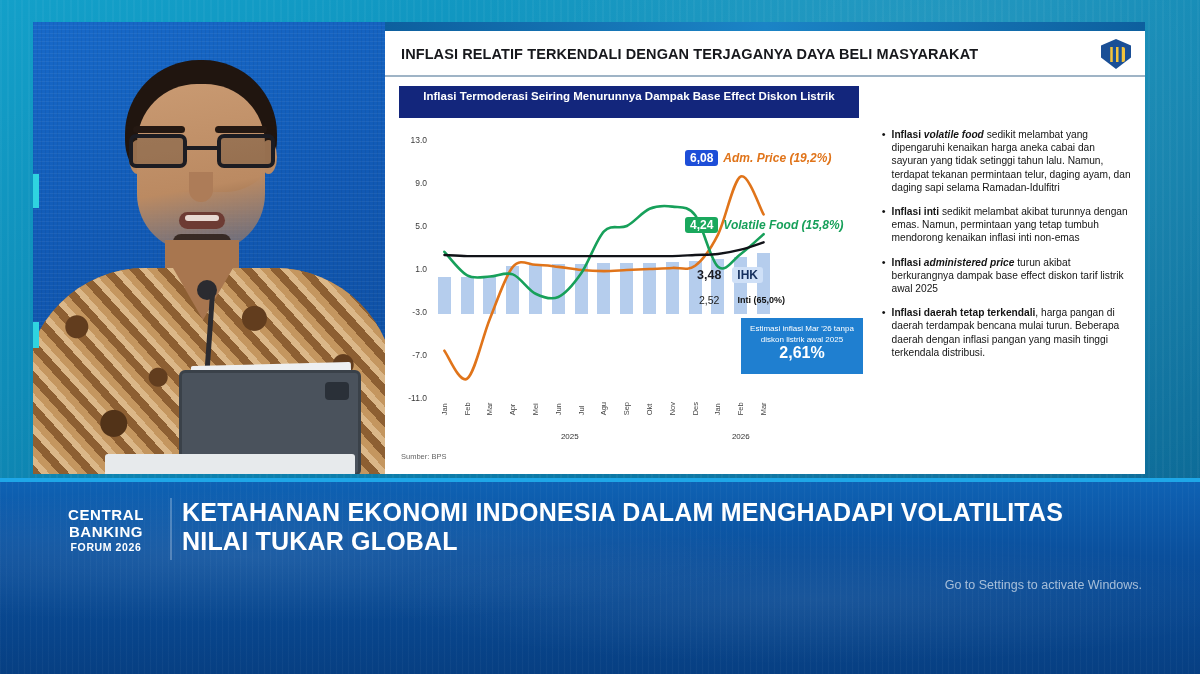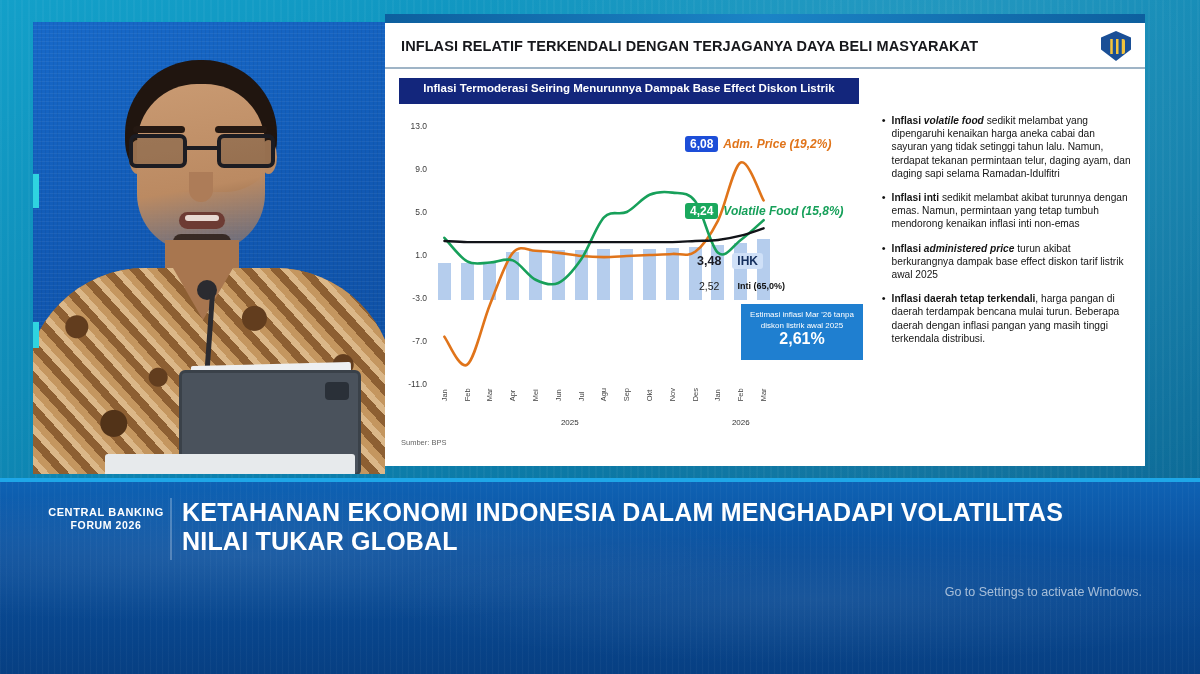--- a/index.html
+++ b/index.html
@@ -94,21 +94,21 @@
     background:#4a525c; border:3px solid #3a4149; border-radius:6px;
   }
   .tablet-cam { position:absolute; right:9px; top:9px; width:24px; height:18px; background:#2a3038; border-radius:4px; }
   .papers { position:absolute; left:158px; top:342px; width:160px; height:14px; background:#eef0f2; border-radius:2px; transform:rotate(-1.5deg); }
   .podium { position:absolute; left:72px; top:432px; width:250px; height:26px; background:#e7eaec; border-radius:3px 3px 0 0; }
   .tile-accent-l { position:absolute; left:0; top:152px; width:6px; height:34px; background:#2fd4e0; }
   .tile-accent-l2 { position:absolute; left:0; top:300px; width:6px; height:26px; background:#2fd4e0; }
 
   
   #slide {
-    position:absolute; left:385px; top:14px; width:760px; height:452px;
+    position:absolute; left:385px; top:22px; width:760px; height:452px;
     background:#ffffff; overflow:hidden;
   }
   .slide-topbar { height:9px; background:linear-gradient(90deg,#0d5f9e,#1b84c6,#0d5f9e); }
   .slide-head {
     display:flex; align-items:center; justify-content:space-between;
     padding:8px 14px 6px 16px; border-bottom:2px solid #9fb4c6;
   }
   .slide-title {
     font-size:14.5px; font-weight:700; color:#17181c; letter-spacing:.1px;
     white-space:nowrap;
@@ -122,21 +122,21 @@
   .kemenkeu-logo .wing {
     position:absolute; left:6px; top:8px; width:18px; height:15px;
     background:#f3c33b; border-radius:2px;
     clip-path: polygon(0 0,18% 0,18% 100%,32% 100%,32% 0,50% 0,50% 100%,64% 100%,64% 0,82% 0,82% 100%,100% 100%,100% 0);
   }
 
   
   .sub-banner {
     margin:9px 12px 0 14px; background:#13267c; color:#fff;
     text-align:center; font-size:11.5px; font-weight:700;
-    padding:4px 6px 4px; height:26px; overflow:hidden; line-height:13px;
+    padding:4px 6px 4px; height:32px; overflow:hidden; line-height:13px;
     width:460px;
   }
 
   .slide-body { display:flex; padding:4px 10px 0 12px; height:352px; }
 
   
   .chart-col { width:478px; position:relative; }
   .plot {
     position:absolute; left:36px; top:18px; width:342px; height:258px;
   }
@@ -196,32 +196,32 @@
     position:absolute; inset:0;
     background:
       radial-gradient(ellipse at 20% 40%, rgba(255,255,255,.09), transparent 40%),
       radial-gradient(ellipse at 68% 62%, rgba(255,255,255,.07), transparent 38%),
       repeating-linear-gradient(90deg, rgba(255,255,255,.03) 0 1px, transparent 1px 6px);
   }
   .lt-topline { position:absolute; left:0; top:0; width:1200px; height:4px; background:#1ea7e8; }
   .event-logo {
     position:absolute; left:32px; top:28px; width:148px; text-align:center; color:#fff;
   }
-  .event-logo .l1 { font-size:11px; font-weight:700; letter-spacing:.6px; }
+  .event-logo .l1 { font-size:15px; font-weight:700; letter-spacing:.6px; }
   .event-logo .l2 { font-size:10.5px; font-weight:700; letter-spacing:.6px; margin-top:1px; }
   .lt-divider { position:absolute; left:170px; top:20px; width:2px; height:62px; background:rgba(255,255,255,.25); }
   .lt-title {
     position:absolute; left:182px; top:20px; width:900px;
     font-size:25px; font-weight:700; color:#fff; line-height:29px; letter-spacing:.2px;
   }
   .watermark {
     position:absolute; right:58px; top:88px; text-align:left; color:rgba(255,255,255,.62);
   }
   .watermark .w1 { font-size:19px; }
-  .watermark .w2 { font-size:12.5px; margin-top:19px; }
+  .watermark .w2 { font-size:12.5px; margin-top:12px; }
 </style>
 </head>
 <body>
 
 <div id="broadcast">
   <div class="bg-tex"></div>
 
   <div id="speaker-tile">
     <div class="fabric"></div>
     <div class="person">

